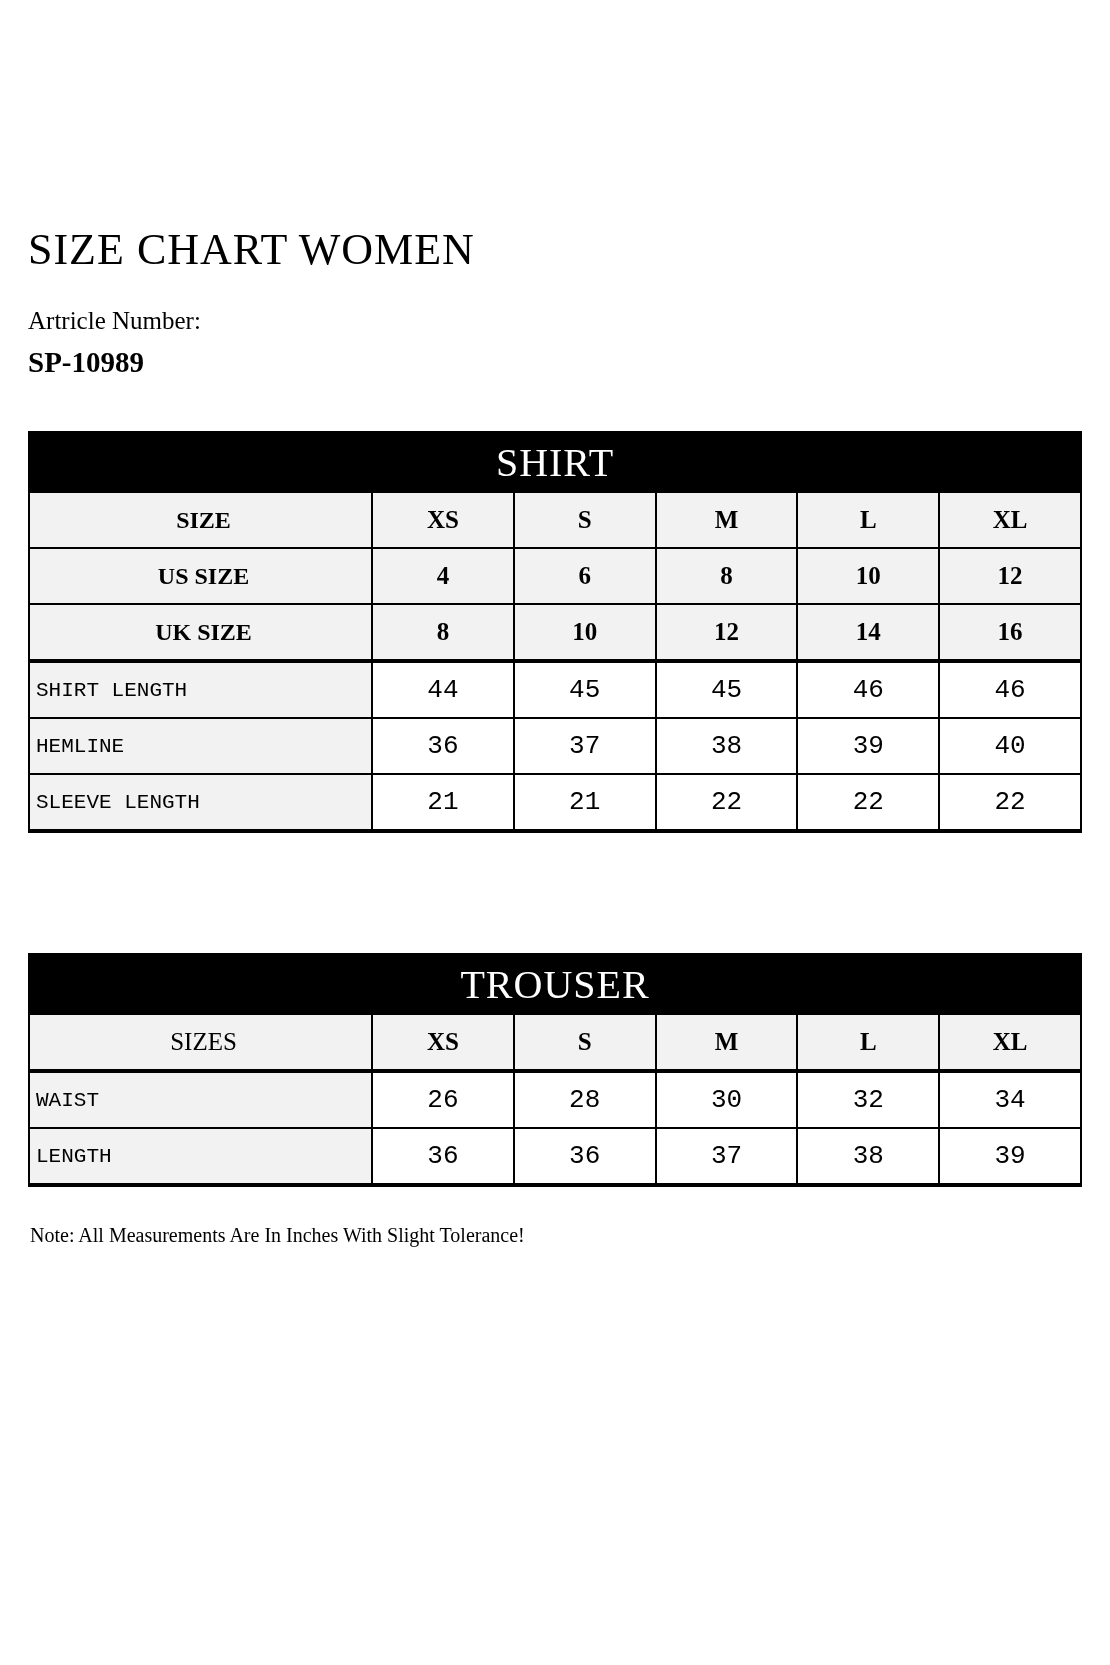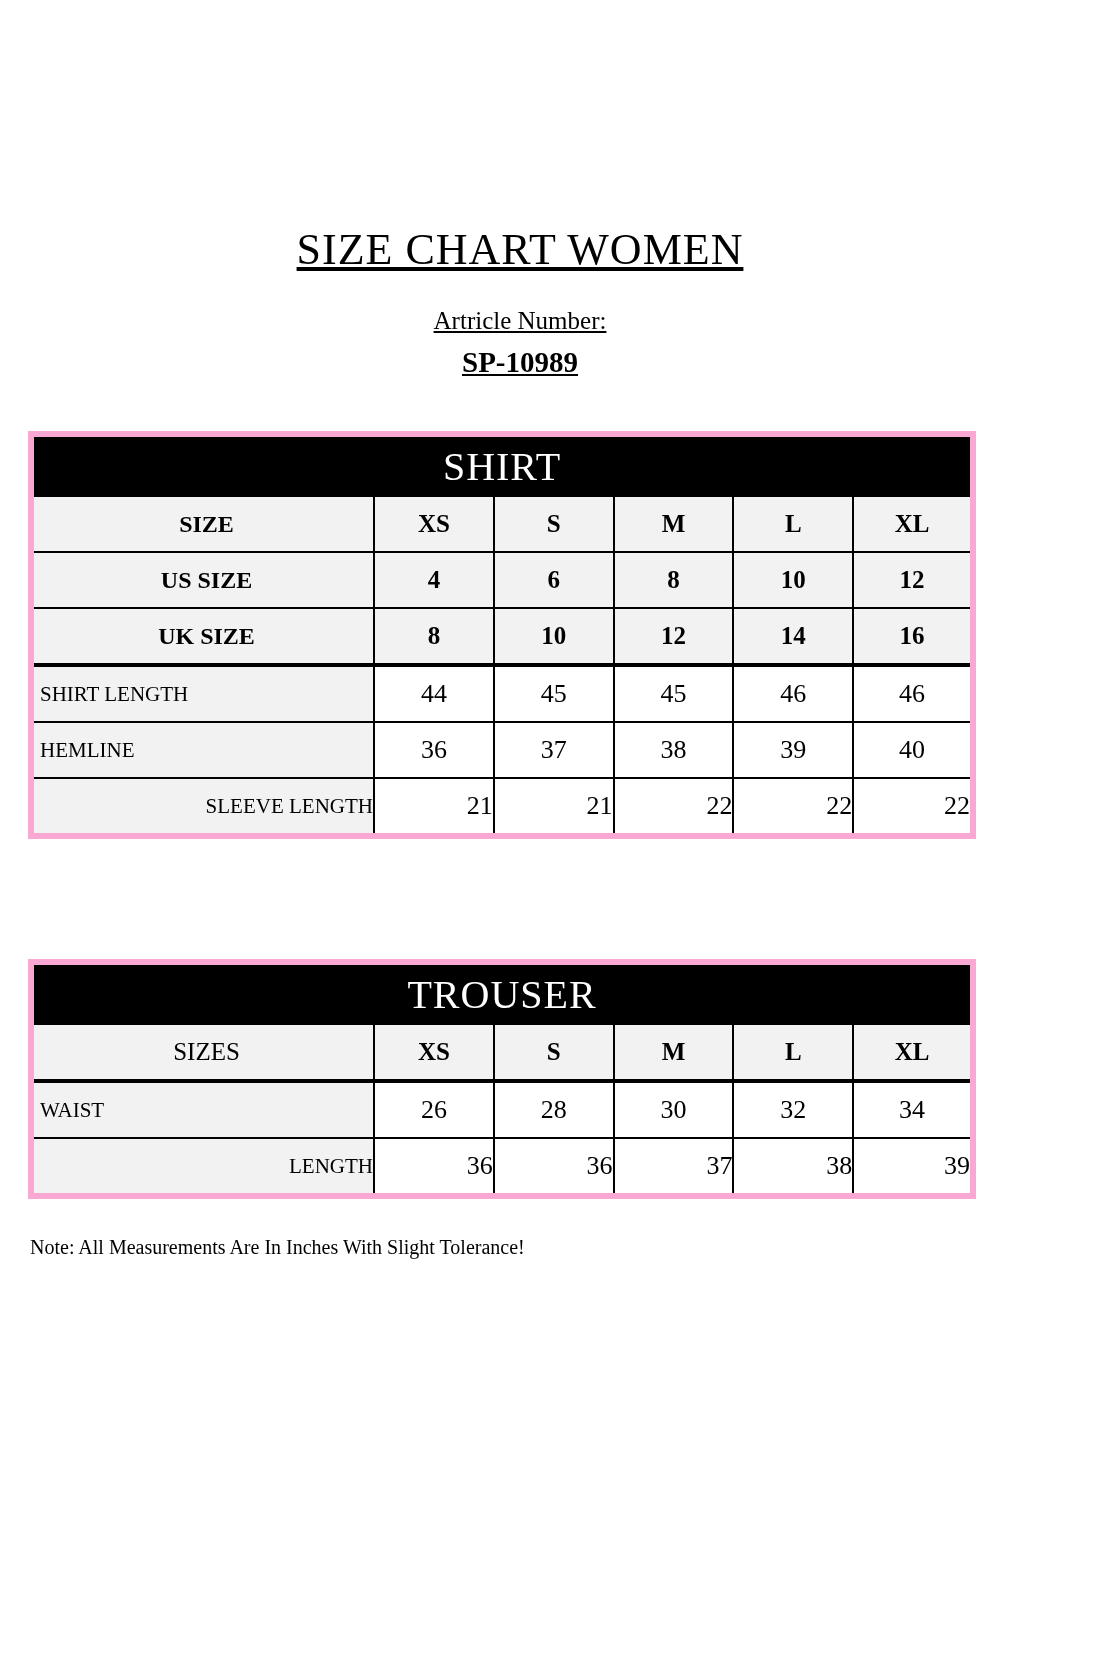--- a/index.html
+++ b/index.html
@@ -11,22 +11,20 @@
     width: 1110px;
     height: 1665px;
     position: relative;
     font-family: "Liberation Serif", "DejaVu Serif", serif;
     color: #000000;
     overflow: hidden;
   }
   .header-block {
     width: 984px;
     margin: 228px 0 16px 28px;
-    text-align: center;
-    text-decoration: underline;
   }
   .title {
     font-size: 44px;
     font-weight: normal;
     letter-spacing: 1px;
     line-height: 1;
     margin: 0;
   }
   .article-label {
     font-size: 25px;
@@ -35,23 +33,23 @@
   }
   .article-number {
     font-size: 29px;
     font-weight: bold;
     line-height: 1;
     margin-top: 15px;
   }
   table.size-table {
     border-collapse: collapse;
     table-layout: fixed;
-    width: 948px;
+    width: 1054px;
     margin-left: 28px;
-    border: 6px solid #f9a8d4;
+    border: 2px solid #f9a8d4;
   }
   table.shirt { margin-top: 54px; }
   table.trouser { margin-top: 120px; padding-left: 24px; }
   col.label-col { width: 343px; }
   .size-table td {
     border: 2px solid #000;
     height: 54px;
     text-align: center;
     vertical-align: middle;
     padding: 0;
@@ -68,36 +66,37 @@
   tr.size-row td {
     background: #f2f2f2;
     font-weight: bold;
     font-size: 25px;
   }
   tr.size-row td.row-label { font-size: 24px; text-align: center; }
   tr.meas-row td {
     background: #ffffff;
     font-size: 26px;
     font-weight: normal;
+    font-family: Liberation Mono, monospace;
   }
   tr.meas-row td.row-label {
     background: #f2f2f2;
     font-size: 21px;
     font-weight: normal;
   }
   td.row-label {
     text-align: left;
     padding-left: 6px;
   }
   table.trouser tr.size-row td.row-label {
     font-weight: normal;
     font-size: 25px;
   }
   tr.thick-top td { border-top-width: 4px; }
-  tr.last-row td { border-bottom-width: 4px; text-align: right; }
+  tr.last-row td { border-bottom-width: 4px; }
   .note {
     margin: 36px 0 0 30px;
     font-size: 20px;
     line-height: 1.2;
   }
 </style>
 </head>
 <body>
 
 <div class="header-block">

